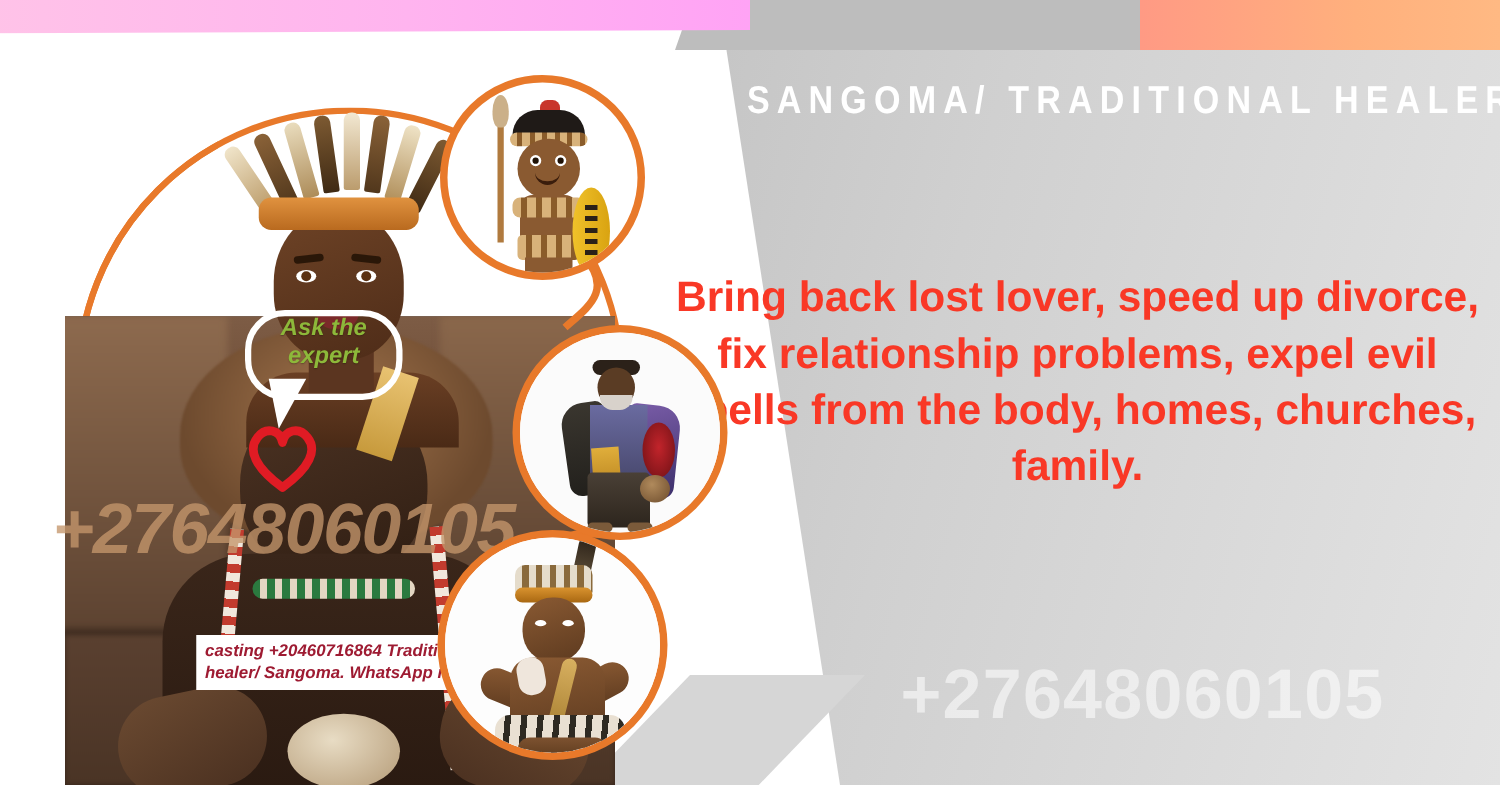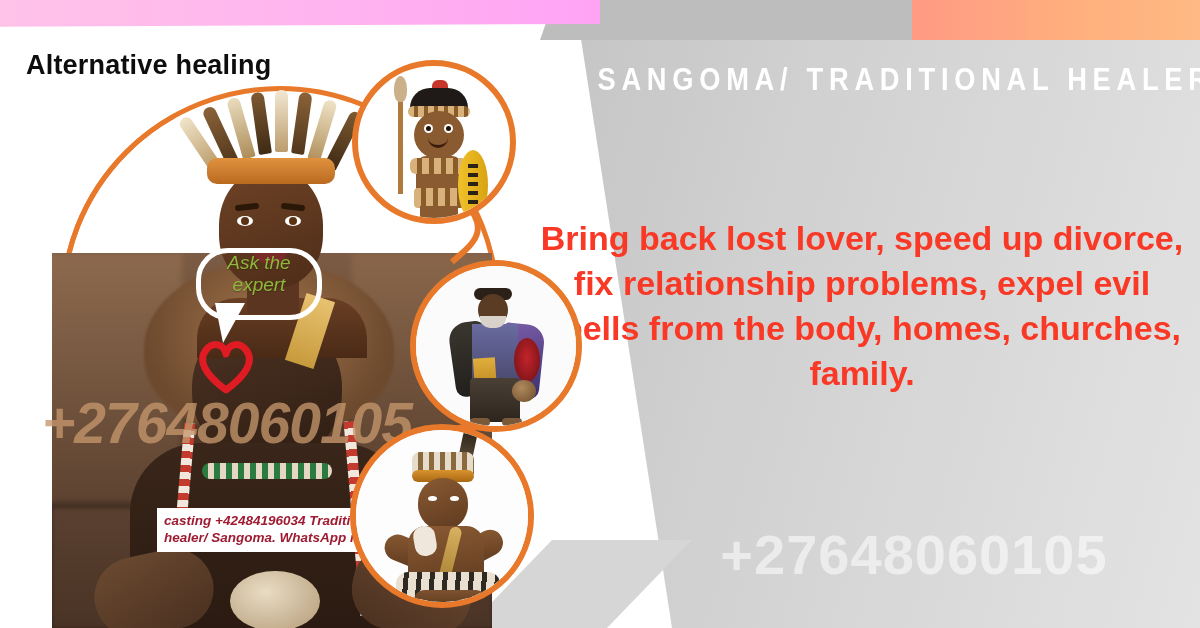--- a/index.html
+++ b/index.html
@@ -116,21 +116,21 @@
     position:absolute;left:196px;top:248px;width:116px;height:62px;
     border:5px solid #ffffff;border-radius:32px;z-index:6;
   }
   .bubble .tail{
     position:absolute;left:14px;top:50px;width:0;height:0;
     border-left:8px solid transparent;border-right:22px solid transparent;
     border-top:40px solid #ffffff;
   }
   .bubble-text{
     position:absolute;left:206px;top:252px;width:106px;z-index:7;
-    color:#8db83a;font-style:italic;font-weight:400;font-size:19px;line-height:22px;
+    color:#8db83a;font-style:italic;font-weight:700;font-size:19px;line-height:22px;
     text-align:center;text-shadow:0 1px 1px rgba(0,0,0,.25);
   }
 
   .heart{position:absolute;left:196px;top:338px;width:60px;height:56px;z-index:7;}
 
   .wm-left{
     position:absolute;left:42px;top:390px;z-index:8;
     font-size:57px;font-weight:700;font-style:italic;
     color:rgba(196,150,108,.78);letter-spacing:-1px;white-space:nowrap;
     font-family:"Liberation Sans",sans-serif;
@@ -261,21 +261,20 @@
 
   <div class="bg-white"></div>
   <div class="bg-gray-right"></div>
   <div class="bg-gray-bottomleft"></div>
   <div class="bg-gray-lowerstrip"></div>
 
   <div class="band-graytop"></div>
   <div class="band-pink"></div>
   <div class="band-salmon"></div>
 
-  <div class="headline-left">Alternative healing</div>
 
   <div class="swoosh"></div>
   <div class="swoosh2"></div>
 
   <div class="chief">
     <div class="feather" style="left:36px;top:8px;background:linear-gradient(180deg,#f0e4c9,#b89763);transform:rotate(-34deg);"></div>
     <div class="feather" style="left:52px;top:2px;background:linear-gradient(180deg,#8a6238,#51371c);transform:rotate(-25deg);"></div>
     <div class="feather" style="left:68px;top:-4px;background:linear-gradient(180deg,#e9dcbd,#ad8c59);transform:rotate(-16deg);"></div>
     <div class="feather" style="left:84px;top:-8px;background:linear-gradient(180deg,#7d5a32,#3f2a14);transform:rotate(-8deg);"></div>
     <div class="feather" style="left:100px;top:-10px;background:linear-gradient(180deg,#f2e8d2,#bb9c6d);transform:rotate(0deg);"></div>
@@ -319,21 +318,21 @@
   </div>
   <div class="bubble-text">Ask the expert</div>
 
   <svg class="heart" viewBox="0 0 60 56">
     <path d="M30 52 C 8 36, 2 22, 10 12 C 17 3, 28 6, 30 16 C 32 6, 43 3, 50 12 C 58 22, 52 36, 30 52 Z" fill="none" stroke="#e01b24" stroke-width="7" stroke-linejoin="round"></path>
   </svg>
 
   <div class="wm-left">+27648060105</div>
 
   <div class="caption-box">
-    <div>casting +42484196034 Traditi</div>
+    <div>casting +20460716864 Traditi</div>
     <div>healer/ Sangoma. WhatsApp me</div>
   </div>
 
   <svg style="position:absolute;left:0;top:0;width:1200px;height:628px;z-index:9;pointer-events:none;">
     <path d="M466 204 C 492 232, 470 246, 452 262" fill="none" stroke="#e8792a" stroke-width="6"></path>
     <path d="M484 414 C 500 440, 470 418, 450 432" fill="none" stroke="#e8792a" stroke-width="6"></path>
     <path d="M398 64 C 376 78, 356 96, 352 118" fill="none" stroke="#e8792a" stroke-width="0"></path>
   </svg>
 
   <div class="circle c1">

